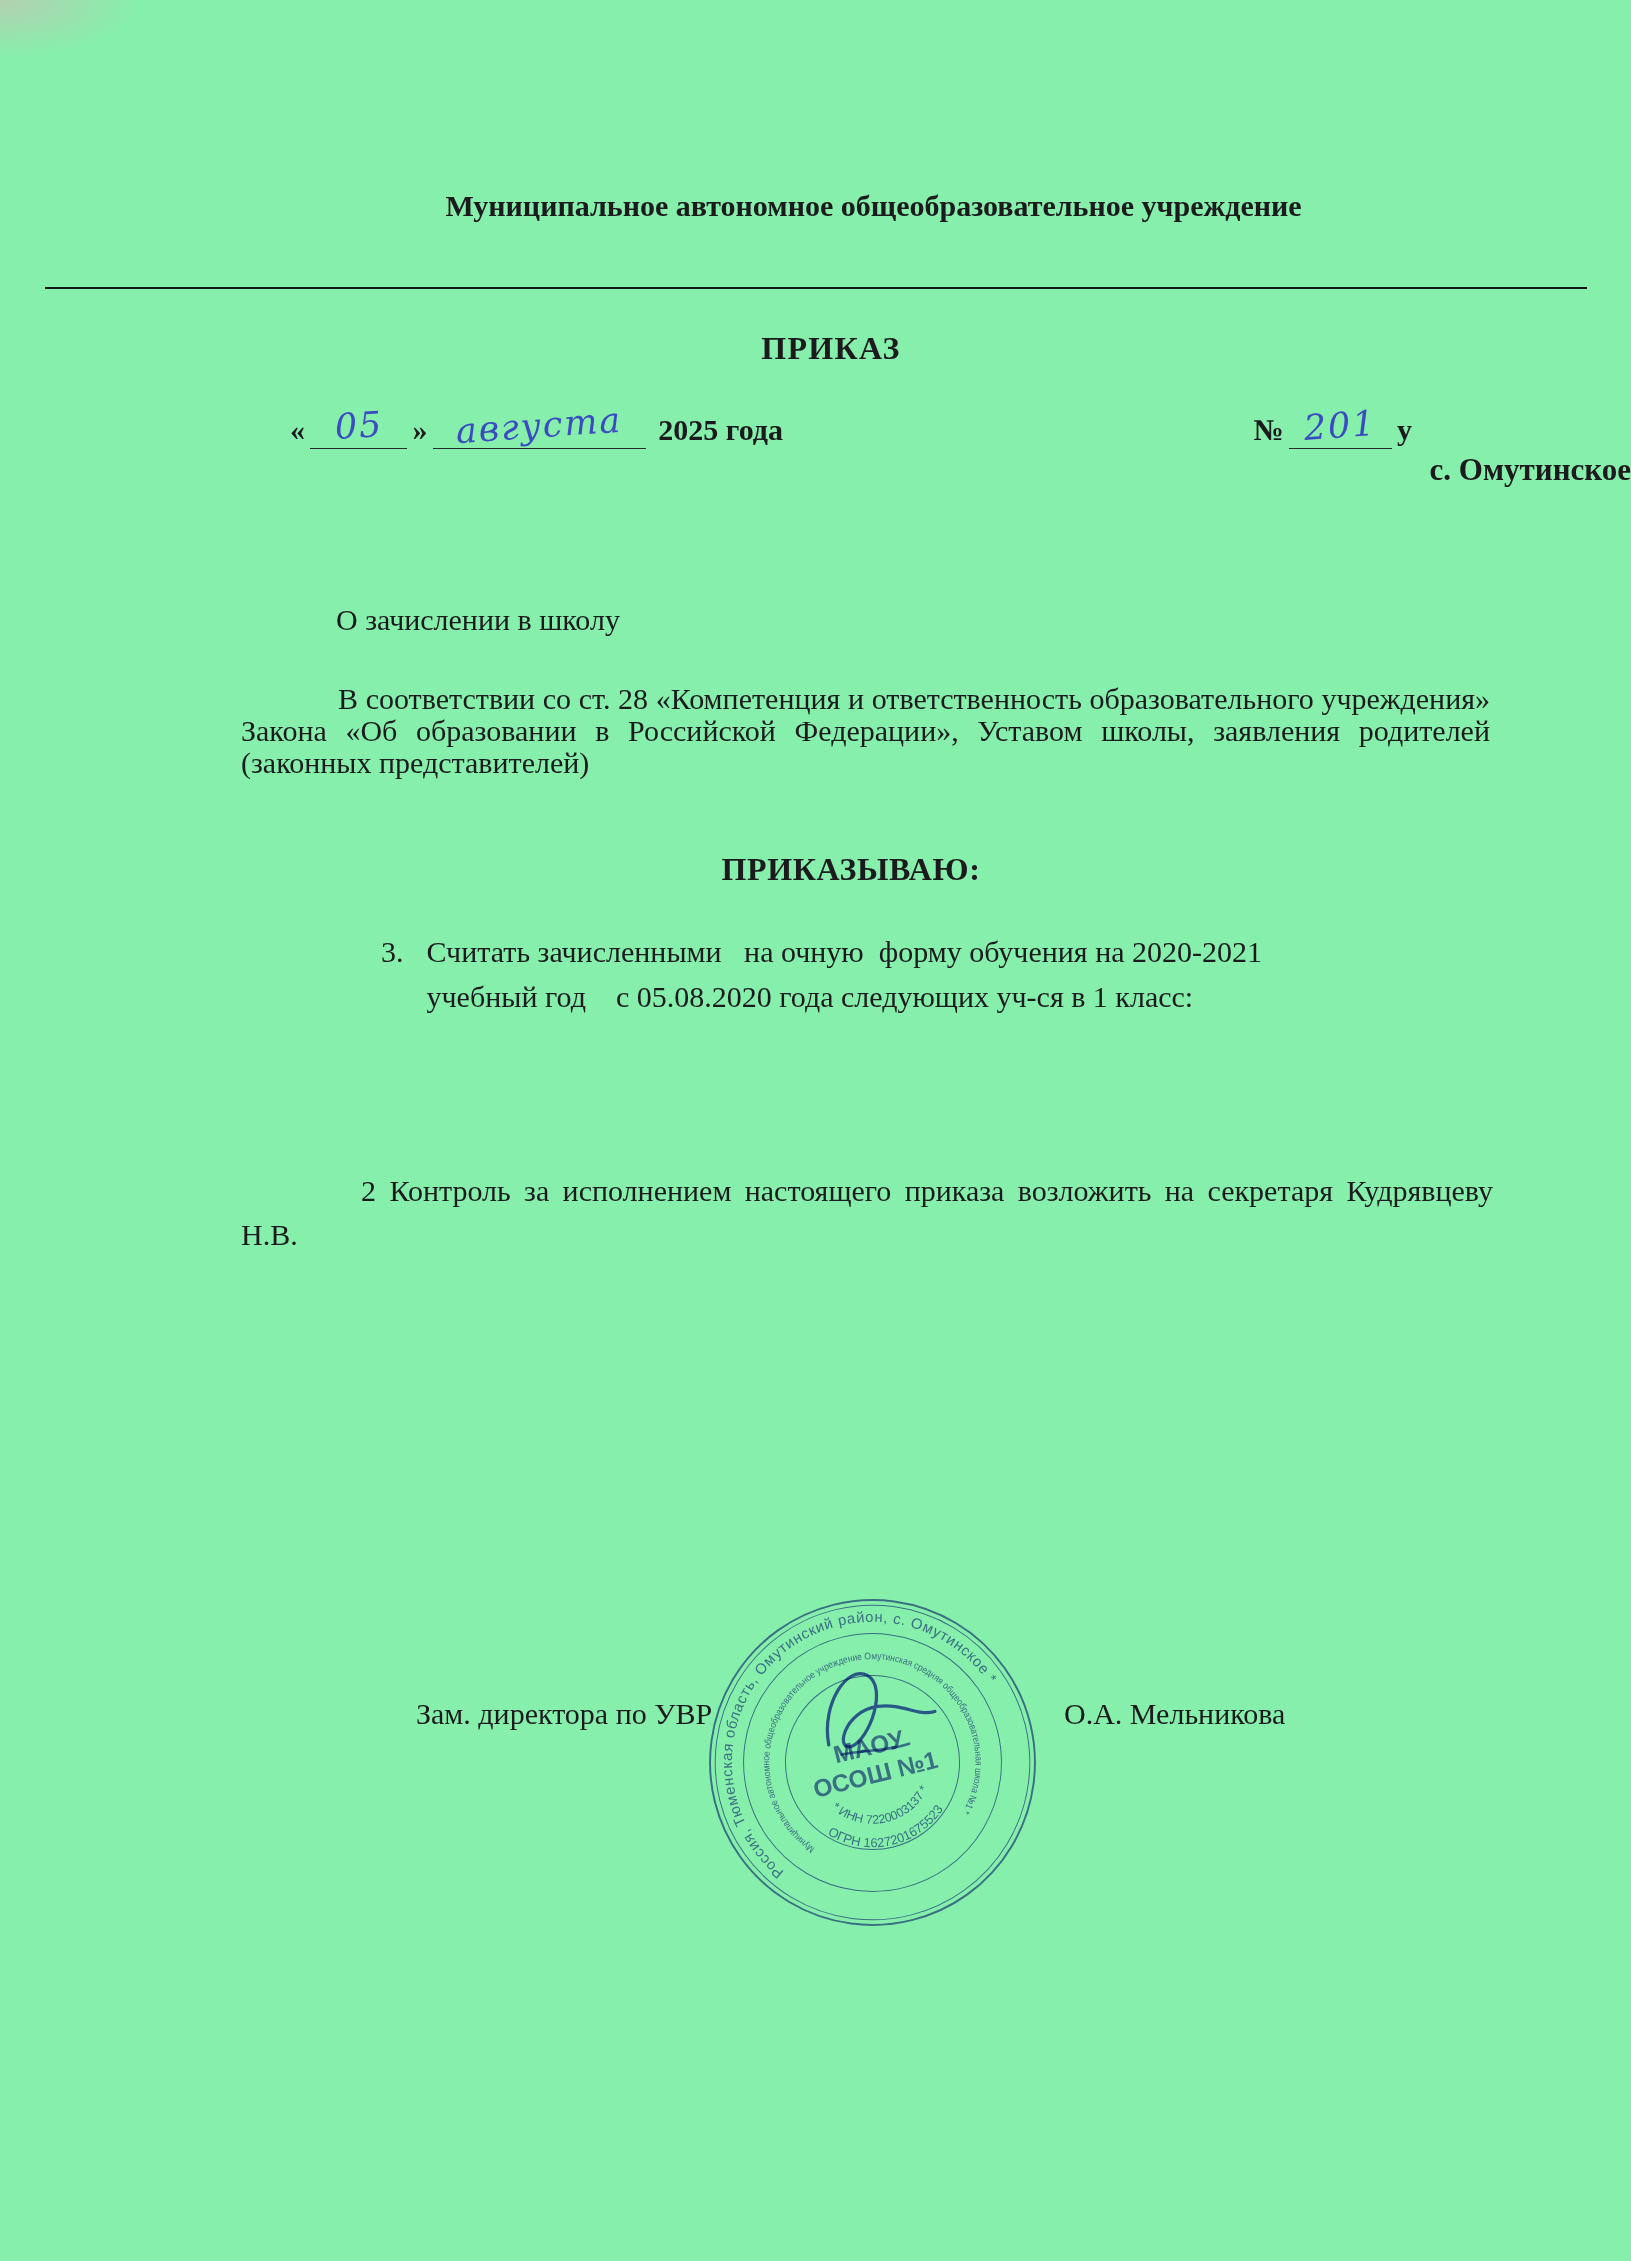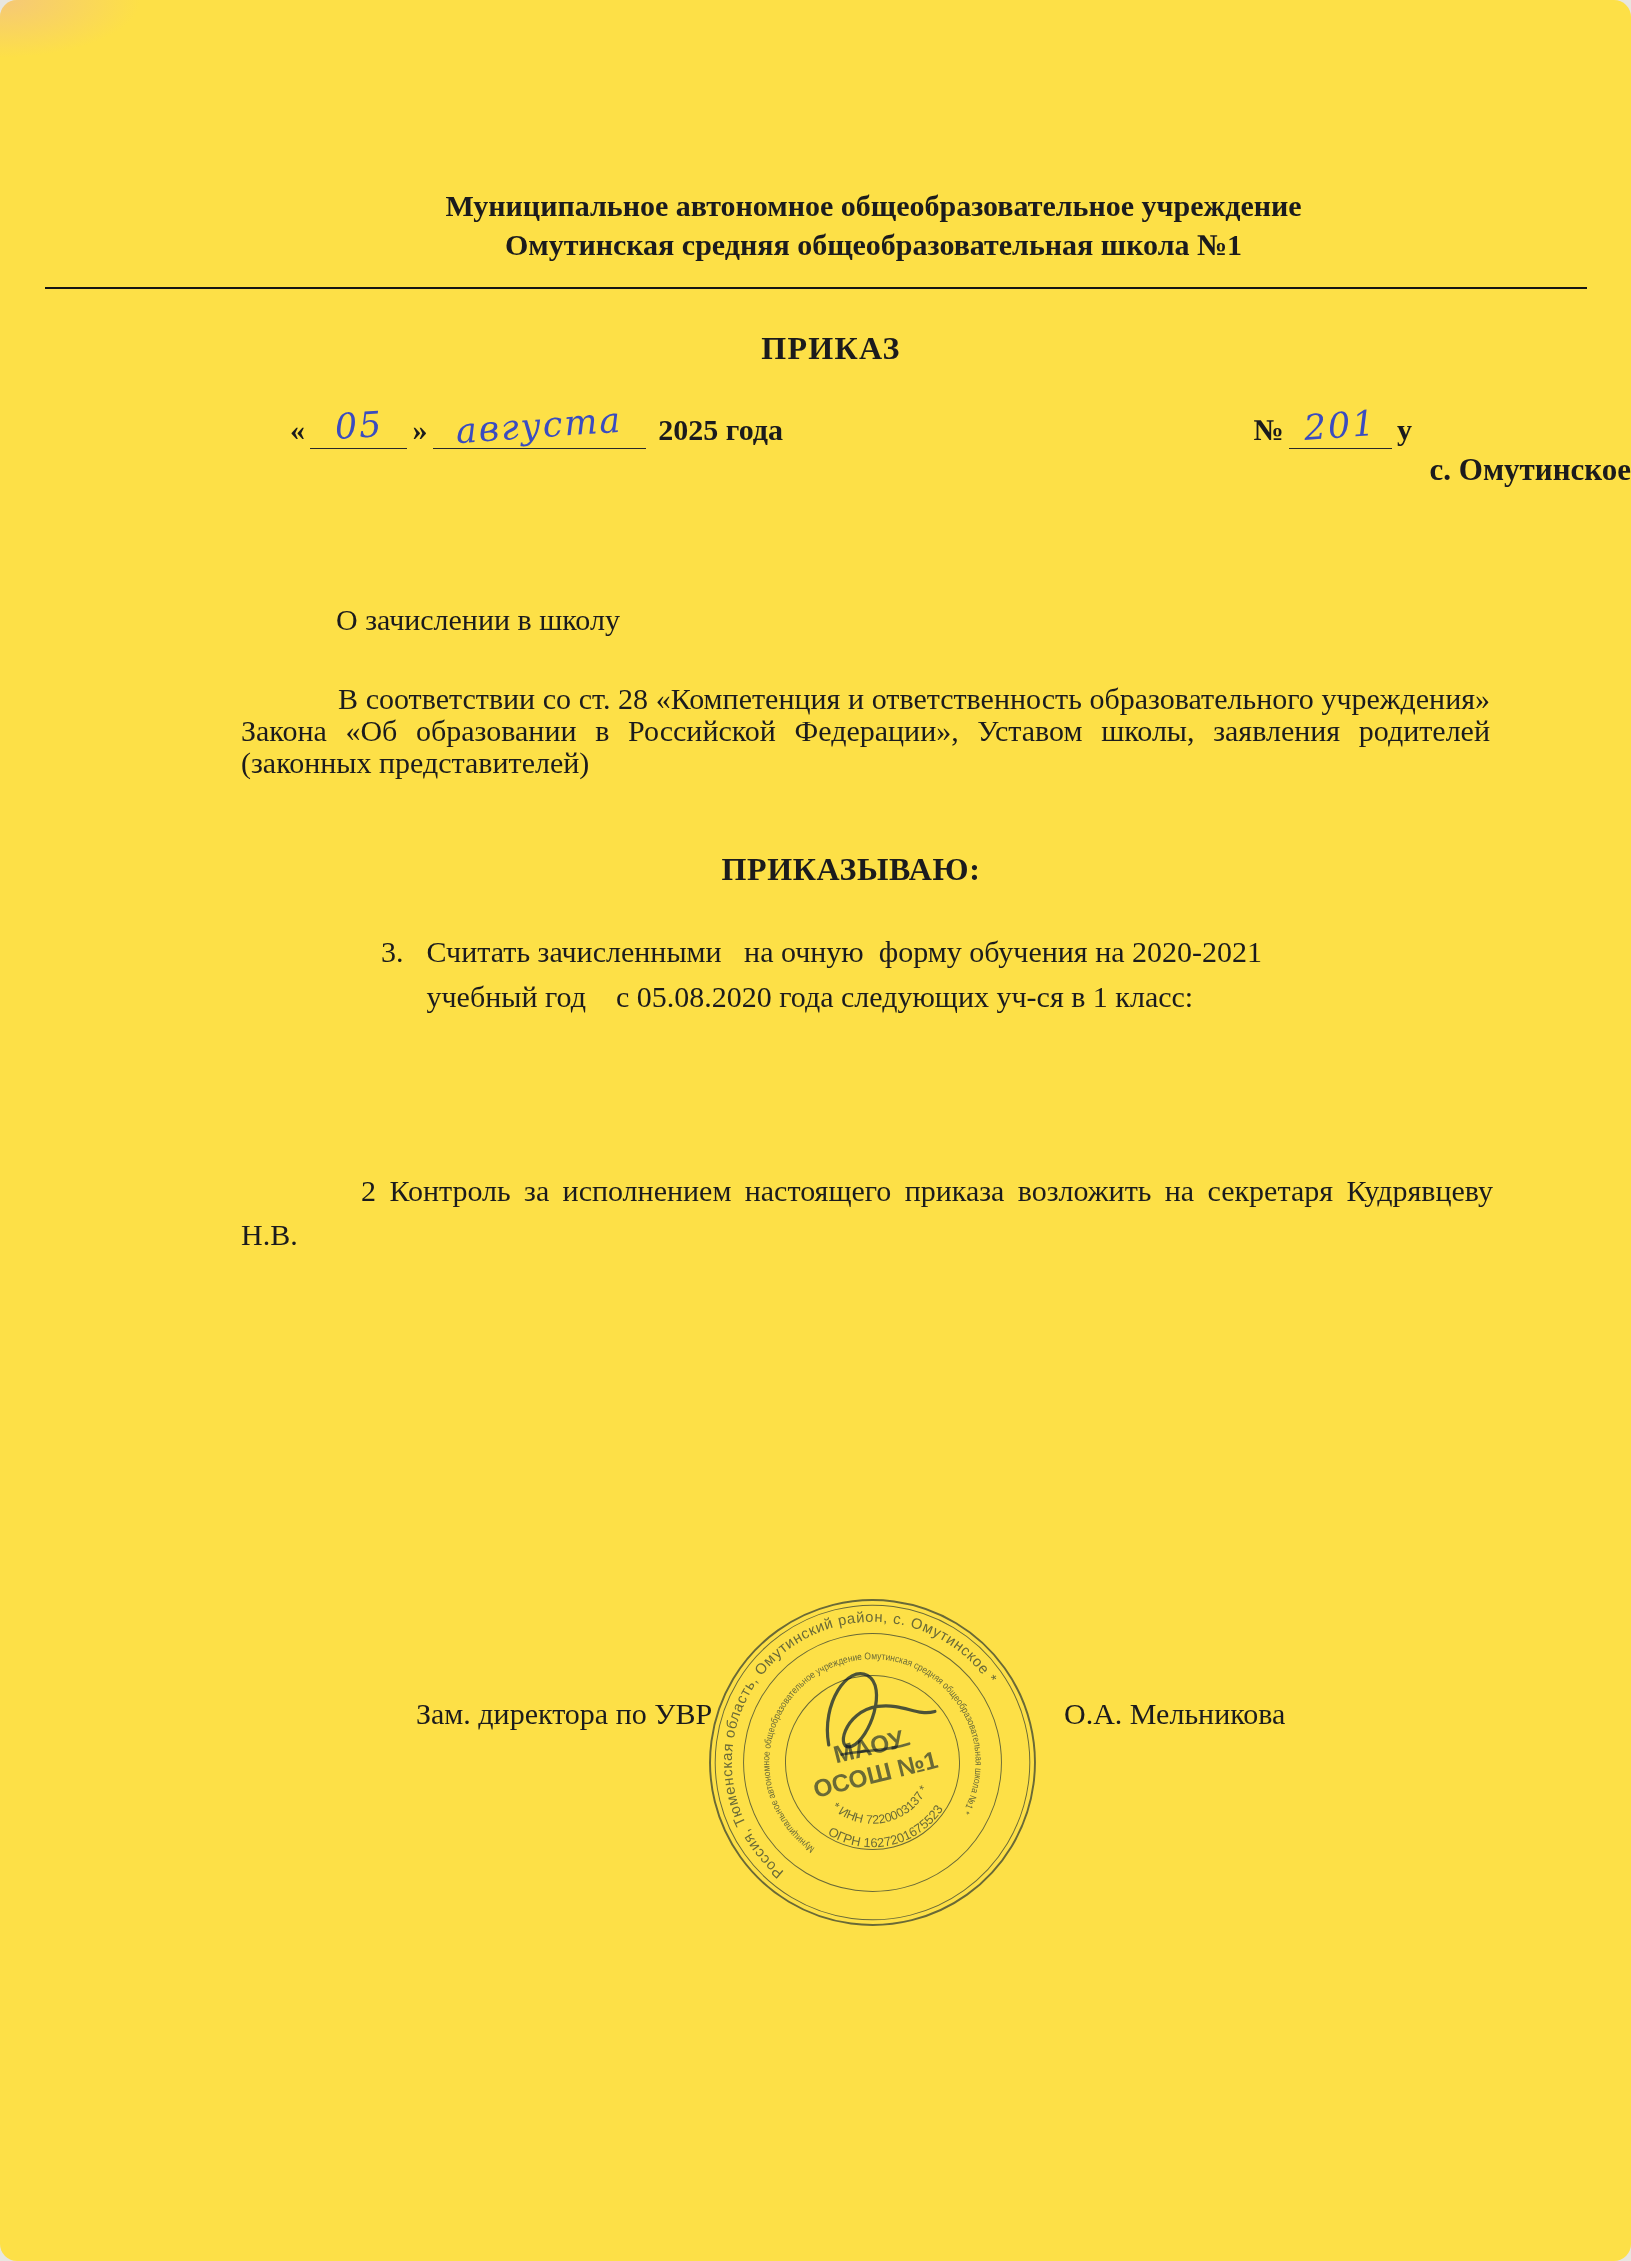--- a/index.html
+++ b/index.html
@@ -1,25 +1,24 @@
 <!DOCTYPE html>
 <html style="font-size:10.3px"><head>
 <meta charset="utf-8">
 <style>
   html,body{margin:0;padding:0;background:#e8e6df;}
   .page{
     position:relative;
     width:1631px;height:2261px;
     margin:0 auto;
-    background:#fde047;
+    background:#86efac;
     color:#1b1b1d;
     font-family:"Liberation Serif","DejaVu Serif",serif;
     font-size:30px;
     overflow:hidden;
-    border-radius:17px;
   }
   .corner-tint{
     position:absolute;left:0;top:0;width:142px;height:58px;
     background:radial-gradient(ellipse at 0 0, rgba(236,170,180,.45), transparent 70%);
     pointer-events:none;
   }
   .doc-header{
     position:absolute;top:186px;left:0;right:0;
     text-align:center;padding-left:116px;
     font-weight:bold;font-size:30px;line-height:39px;
@@ -100,21 +99,20 @@
 </style>
 </head>
 <body>
 
 <div class="page">
 
   <div class="corner-tint"></div>
 
   <div class="doc-header">
     <div>Муниципальное автономное общеобразовательное учреждение</div>
-    <div>Омутинская средняя общеобразовательная школа №1</div>
   </div>
 
   <hr class="header-rule">
 
   <div class="order-title">ПРИКАЗ</div>
 
   <div class="date-row">
     <span>
       <span>«</span><span class="slot day"><span class="hand">05</span></span><span>»</span><span class="slot month"><span class="hand">августа</span></span>
       <span>2025 года</span>

